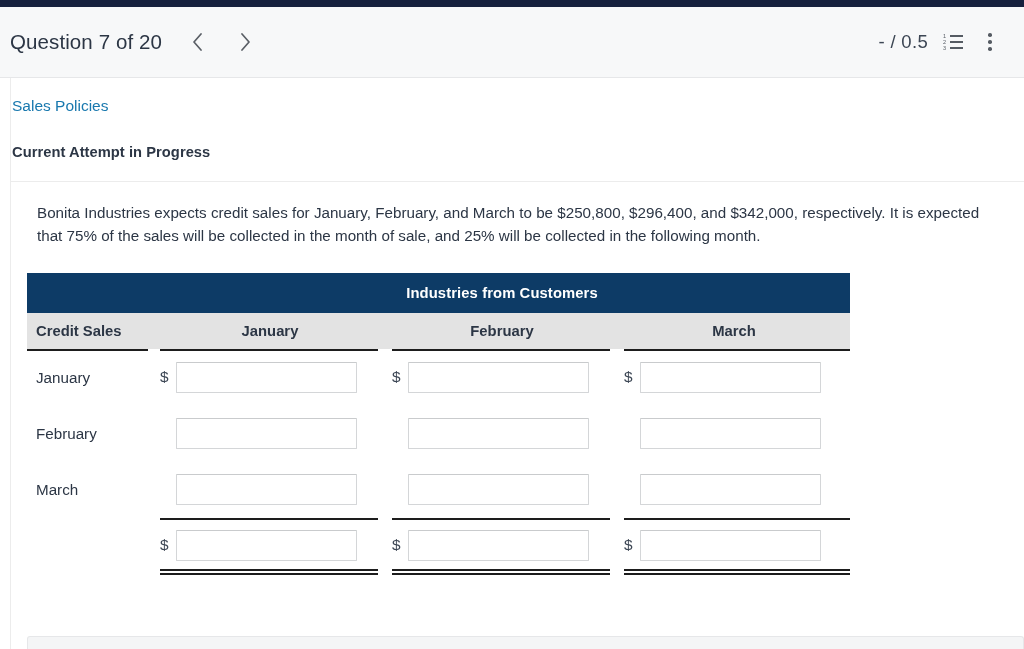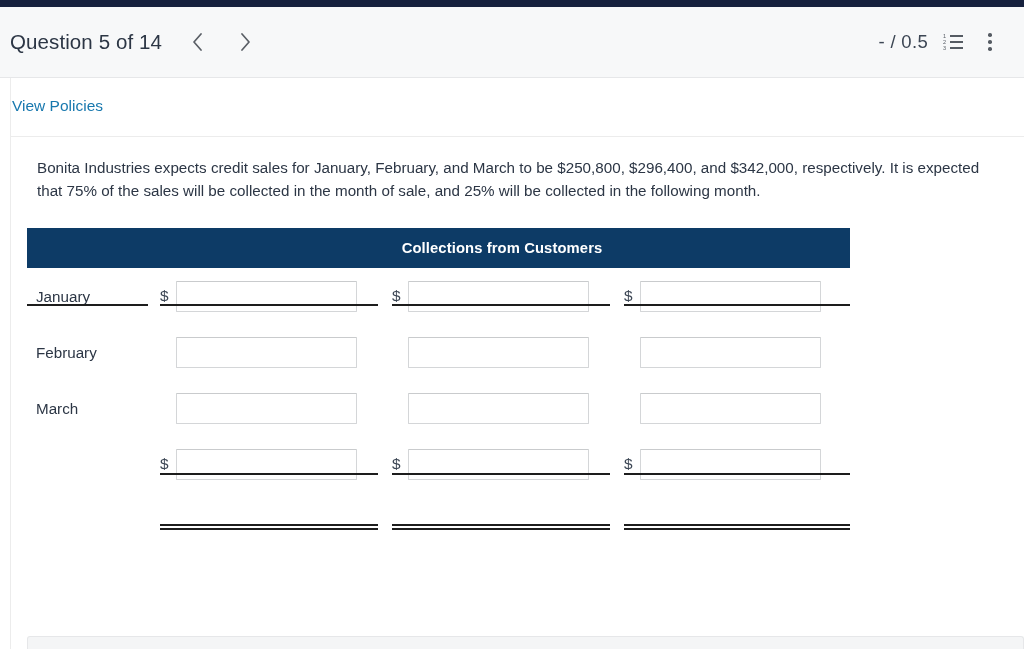--- a/index.html
+++ b/index.html
@@ -258,21 +258,21 @@
     border-bottom: none;
     border-radius: 3px 3px 0 0;
   }
 </style>
 </head>
 <body>
 
 <div class="top-strip"></div>
 
 <div class="qheader">
-  <div class="qtitle">Question 5 of 14</div>
+  <div class="qtitle">Question 7 of 20</div>
 
   <div class="nav-arrows">
     <div class="nav-arrow">
       <svg width="11" height="18" viewBox="0 0 11 18" aria-hidden="true">
         <path d="M9 1 L2 9 L9 17" fill="none" stroke="#5a5f66" stroke-width="1.7" stroke-linecap="round" stroke-linejoin="round"></path>
       </svg>
     </div>
     <div class="nav-arrow">
       <svg width="11" height="18" viewBox="0 0 11 18" aria-hidden="true">
         <path d="M2 1 L9 9 L2 17" fill="none" stroke="#5a5f66" stroke-width="1.7" stroke-linecap="round" stroke-linejoin="round"></path>
@@ -302,40 +302,47 @@
       </div>
     </div>
   </div>
 </div>
 
 <div class="page-body">
   <div class="left-rule"></div>
 
   <div class="content">
 
-    <a class="view-policies">View Policies</a>
-
+    <a class="view-policies">Sales Policies</a>
+
+    <div class="attempt-title">Current Attempt in Progress</div>
     <div class="hr-faint"></div>
 
     <div class="qtext">
       <p>Bonita Industries expects credit sales for January, February, and March to be $250,800, $296,400, and $342,000, respectively. It is expected that 75% of the sales will be collected in the month of sale, and 25% will be collected in the following month.</p>
     </div>
 
     <div class="table-wrap">
       <table class="tbl">
         <colgroup>
           <col class="col-label">
             <col class="col-money">
             <col class="col-money">
             <col class="col-money">
         </colgroup>
         <tbody>
           <tr>
             <td class="banner-cell-blank"></td>
-            <td class="banner-cell" colspan="3">Collections from Customers</td>
+            <td class="banner-cell" colspan="3">Industries from Customers</td>
+          </tr>
+          <tr class="subhead">
+            <td class="lbl">Credit Sales</td>
+            <td>January</td>
+            <td>February</td>
+            <td>March</td>
           </tr>
 
           <tr class="datarow">
             <td class="rowlabel">January</td>
             <td>
               <div class="cellbox">
                 <span class="dollar">$</span>
                 <input class="fld" type="text" value="" style="">
               </div>
             </td>

